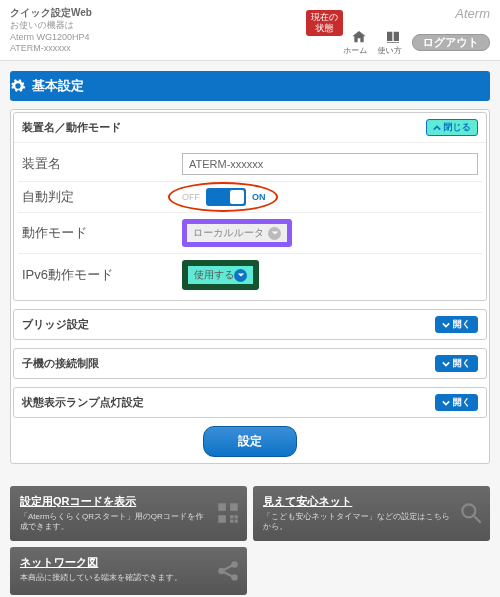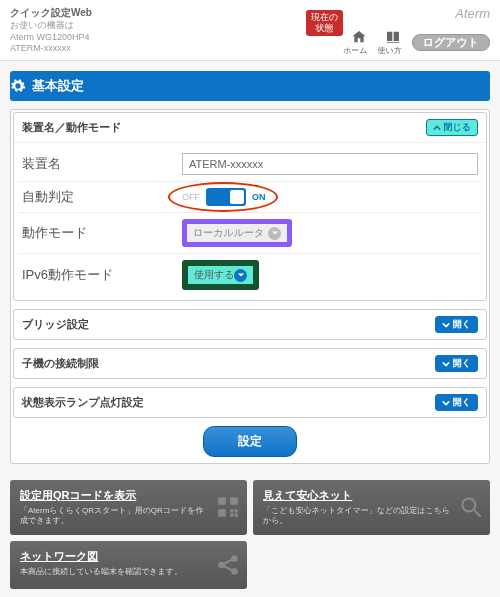--- a/index.html
+++ b/index.html
@@ -35,21 +35,21 @@
 .toggle-wrap .on{font-size:9px;color:#0d73c7;font-weight:bold}
 .tg{width:40px;height:18px;background:#0d73c7;border-radius:3px;position:relative}
 .tg::after{content:"";position:absolute;right:2px;top:2px;width:14px;height:14px;background:#fff;border-radius:2px}
 .ring{position:absolute;border:2px solid #d30;border-radius:50%/50%;width:110px;height:30px;left:-14px;top:-6px;pointer-events:none}
 .dd{display:inline-flex;align-items:center;background:#eee;border:5px solid #8b5cf6;border-radius:3px;padding:2px 6px;font-size:10px;color:#888;gap:4px}
 .dd2{display:inline-flex;align-items:center;background:#5eead4;border:6px solid #14532d;border-radius:3px;padding:2px 6px;font-size:10px;color:#555;gap:0}
 .chev{width:13px;height:13px;border-radius:50%;background:#bbb;display:inline-flex;align-items:center;justify-content:center}
 .chev.b{background:#0d73c7}
 .chev svg{width:8px;height:8px;fill:#fff}
 .apply{display:block;margin:8px auto 4px;background:linear-gradient(#3a8fd8,#0d73c7);color:#fff;border:1px solid #0a5a9e;border-radius:11px;padding:6px 34px;font-size:12px;font-weight:bold}
-.cards{display:grid;grid-template-columns:1fr 1fr;gap:6px;margin-top:16px}
+.cards{display:grid;grid-template-columns:1fr 1fr;gap:6px;margin-top:22px}
 .card{background:linear-gradient(#6a6a6a,#555);color:#fff;border-radius:3px;padding:8px 10px;position:relative;min-height:48px}
 .card-t{font-size:11px;font-weight:bold;text-decoration:underline;margin-bottom:3px}
 .card-s{font-size:8px;color:#ddd;line-height:1.3;padding-right:28px}
 .card svg{position:absolute;right:6px;top:50%;transform:translateY(-50%);width:26px;height:26px;fill:#888}
 .qr{right:8px}
 </style>
 </head>
 <body>
 
 <div class="topbar">

